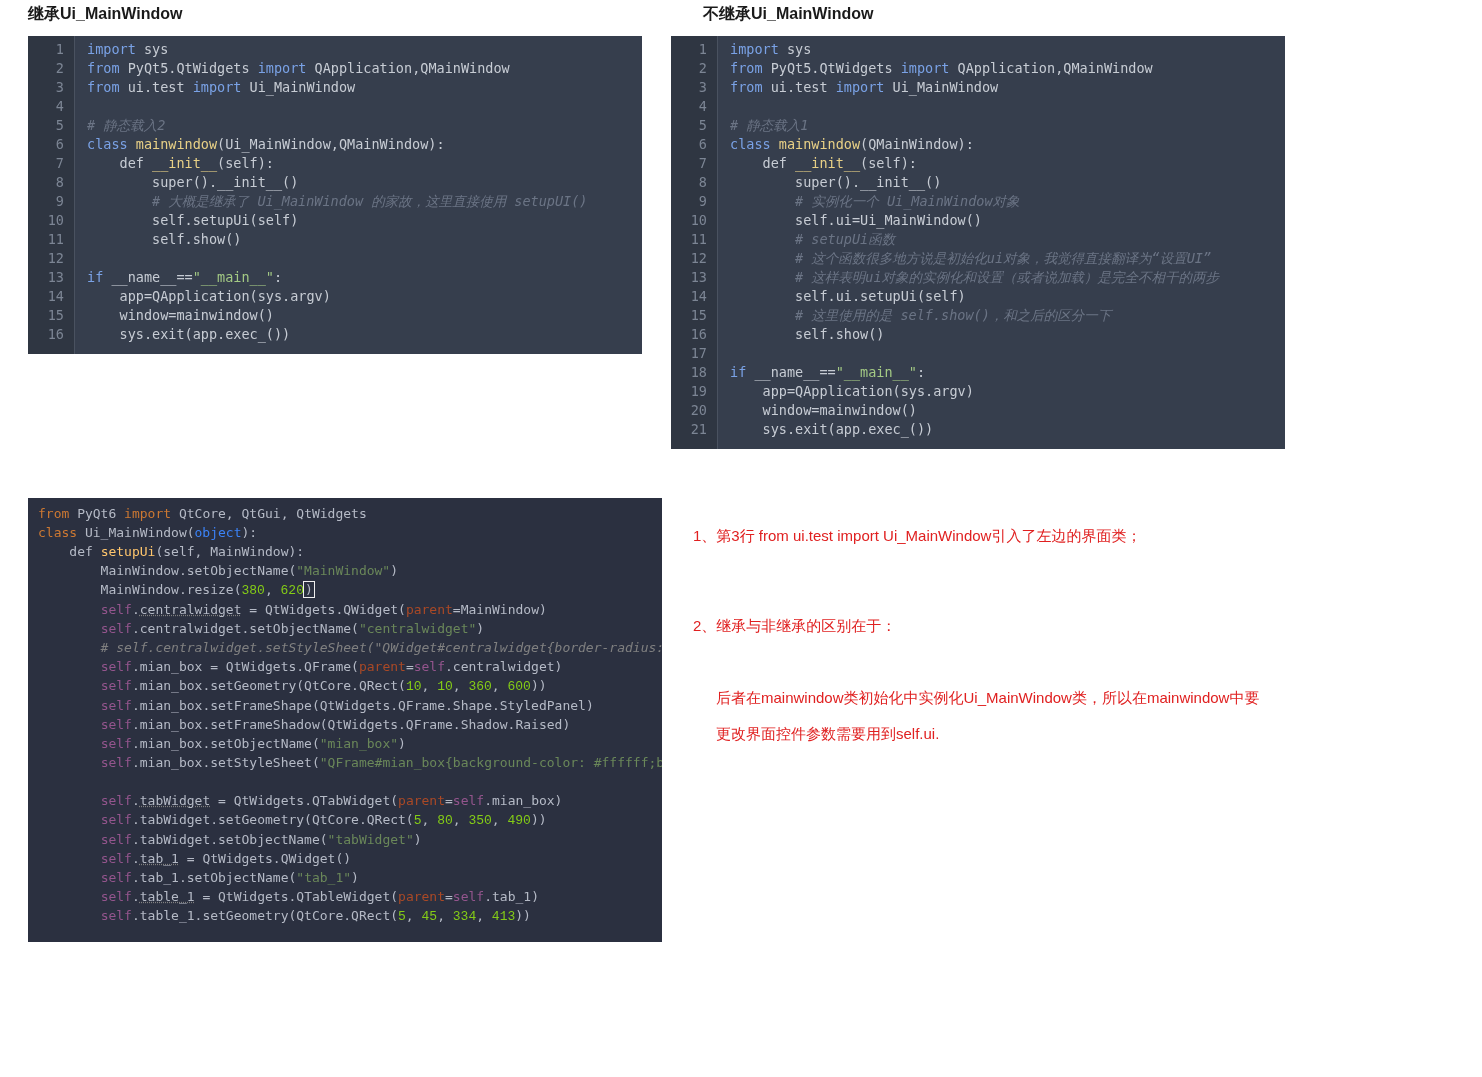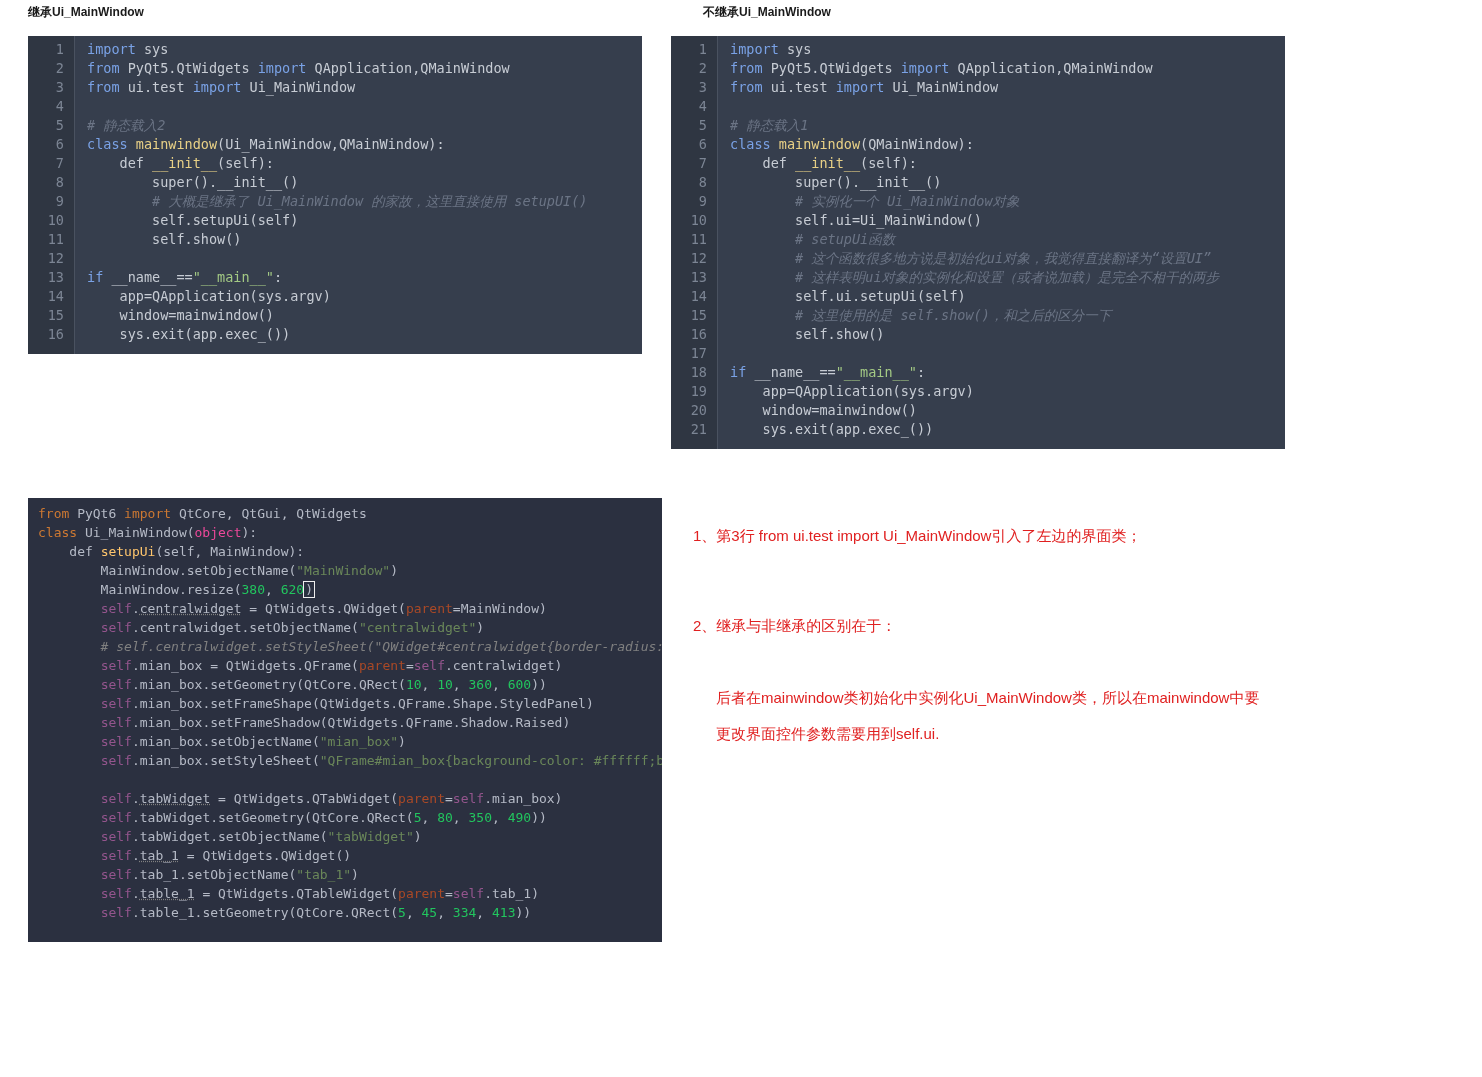--- a/index.html
+++ b/index.html
@@ -9,21 +9,21 @@
     font-family: "Microsoft YaHei", "PingFang SC", Arial, sans-serif;
     width: 1482px;
   }
   .page {
     position: relative;
     width: 1482px;
     height: 1077px;
   }
   .heading {
     position: absolute;
-    font-size: 12px;
+    font-size: 16px;
     font-weight: 700;
     color: #1a1a1a;
   }
   .codeblock {
     position: absolute;
     background: #363e4d;
     color: #c7ccd4;
     font-family: "Consolas", "Menlo", monospace;
     font-size: 13.5px;
     line-height: 19px;
@@ -58,24 +58,24 @@
     font-size: 13px;
     line-height: 19px;
     padding: 6px 10px;
     white-space: pre;
     overflow: hidden;
   }
   .c3-kw   { color: #cc7832; }
   .c3-self { color: #94558d; }
   .c3-fn   { color: #ffc66d; }
   .c3-str  { color: #6a8759; }
-  .c3-num  { color: #22c55e; }
+  .c3-num  { color: #84cc16; font-family: Liberation Mono, monospace; }
   .c3-cmt  { color: #808080; font-style: italic; }
   .c3-id   { color: #b5bac6; }
-  .c3-builtin { color: #ec4899; }
+  .c3-builtin { color: #3b82f6; }
   .c3-attr { color: #b5bac6; text-decoration: underline dotted #808080; }
   .c3-param { color: #aa4926; }
   .c3-caret { border:1px solid #eee; padding:0 1px; margin-left:-1px;}
 
   .red-note {
     position: absolute;
     color: #e02020;
     font-size: 15px;
     line-height: 36px;
   }

